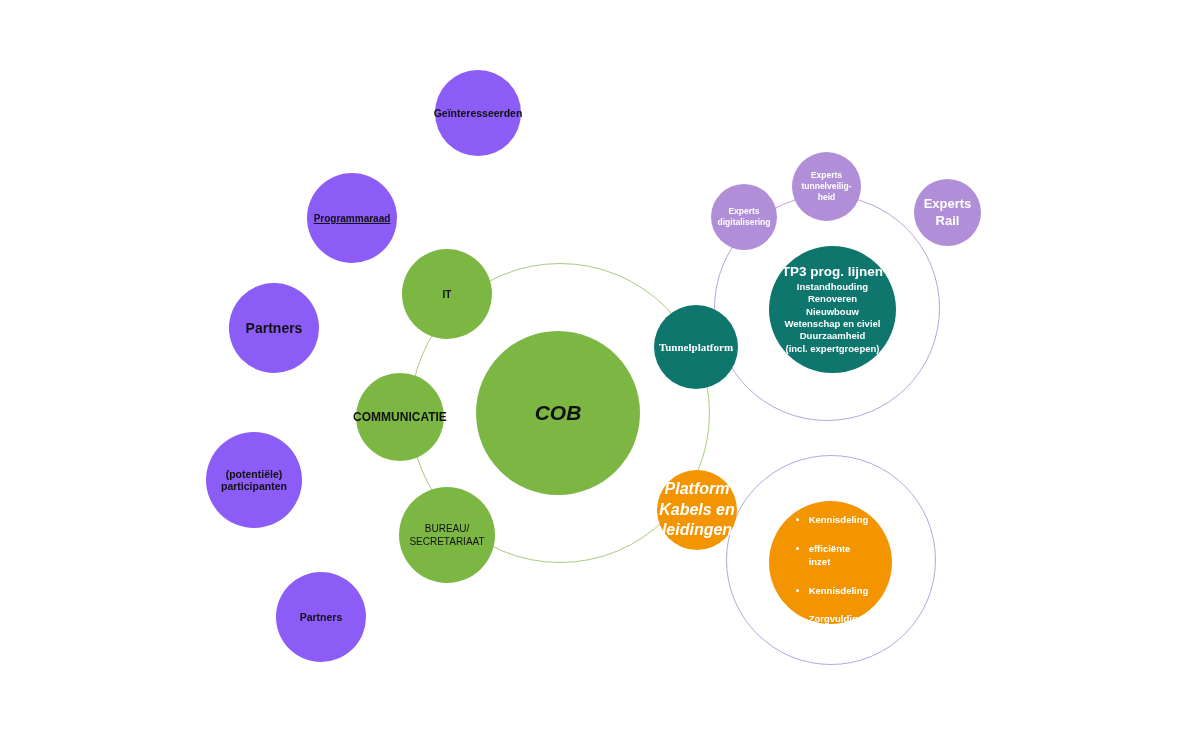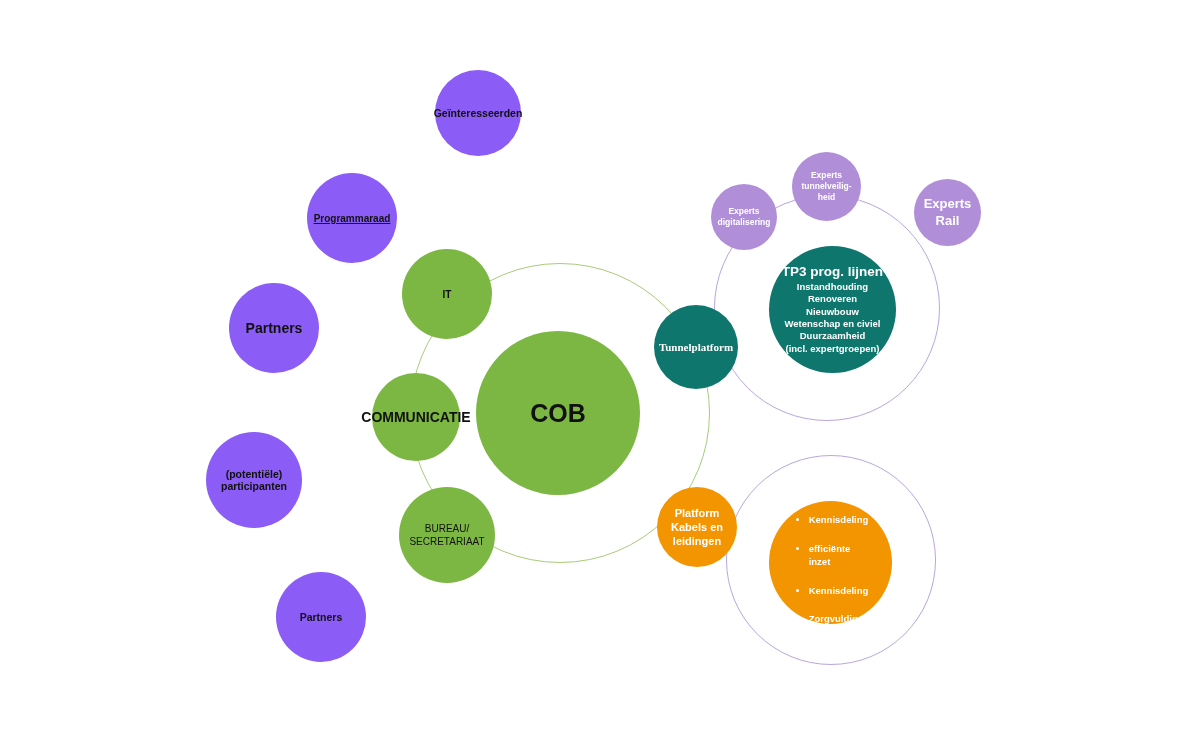--- a/index.html
+++ b/index.html
@@ -44,36 +44,36 @@
 
   
   .n-geint         { left: 435px; top: 70px;  width: 86px; height: 86px; font-size: 10.5px; font-weight: 600; }
   .n-programmaraad { left: 307px; top: 173px; width: 90px; height: 90px; font-size: 10px; font-weight: 600; text-decoration: underline; }
   .n-partners      { left: 229px; top: 283px; width: 90px; height: 90px; font-size: 14px; font-weight: 600; }
   .n-participanten { left: 206px; top: 432px; width: 96px; height: 96px; font-size: 10.5px; font-weight: 600; }
   .n-bestuur       { left: 276px; top: 572px; width: 90px; height: 90px; font-size: 10.5px; font-weight: 600; }
 
   
   .n-it     { left: 402px; top: 249px; width: 90px; height: 90px; font-size: 10px; font-weight: bold; text-align: center; }
-  .n-comm   { left: 372px; top: 373px; width: 88px; height: 88px; font-size: 14px;  font-weight: bold; }
+  .n-comm   { left: 356px; top: 373px; width: 88px; height: 88px; font-size: 12px;  font-weight: bold; }
   .n-bureau { left: 399px; top: 487px; width: 96px; height: 96px; font-size: 10px;  font-weight: normal; line-height: 1.35; }
-  .n-cob    { left: 476px; top: 331px; width: 164px; height: 164px; font-size: 25px; font-weight: bold; }
+  .n-cob    { left: 476px; top: 331px; width: 164px; height: 164px; font-size: 21px; font-weight: bold; font-style: italic; }
 
   
   .n-tunnel { left: 654px; top: 305px; width: 84px;  height: 84px;  font-size: 11px; font-weight: bold; font-family: Liberation Serif, serif; }
   .n-tp3    { left: 769px; top: 246px; width: 127px; height: 127px; padding: 6px; }
   .tp3-title { font-size: 13.5px; font-weight: bold; margin-bottom: 2px; }
   .tp3-lines { font-size: 9.5px; font-weight: bold; line-height: 1.3; white-space: pre-line; }
 
   .n-exp1 { left: 711px; top: 184px; width: 66px; height: 66px; font-size: 8.5px; font-weight: bold; line-height: 1.3; }
   .n-exp2 { left: 792px; top: 152px; width: 69px; height: 69px; font-size: 8.5px; font-weight: bold; line-height: 1.3; }
   .n-exp3 { left: 914px; top: 179px; width: 67px; height: 67px; font-size: 13px; font-weight: bold; line-height: 1.3; }
 
   
-  .n-pkl { left: 657px; top: 487px; width: 80px; height: 80px; font-size: 11px; font-weight: bold; line-height: 1.3; }
+  .n-pkl { left: 657px; top: 470px; width: 80px; height: 80px; font-size: 16px; font-weight: bold; line-height: 1.3; font-style: italic; }
   .n-ka  { left: 769px; top: 501px; width: 123px; height: 123px; padding: 8px; }
   .ka-title { font-size: 13.5px; font-weight: bold; margin-bottom: 13px; }
   .ka-list { list-style: disc; margin: 0; padding-left: 16px; text-align: left; font-size: 9.5px; font-weight: bold; line-height: 1.35; }
   .ka-list li { margin: 16px; padding: 0; }
 </style>
 </head>
 <body>
 
 <div class="stage">
 

